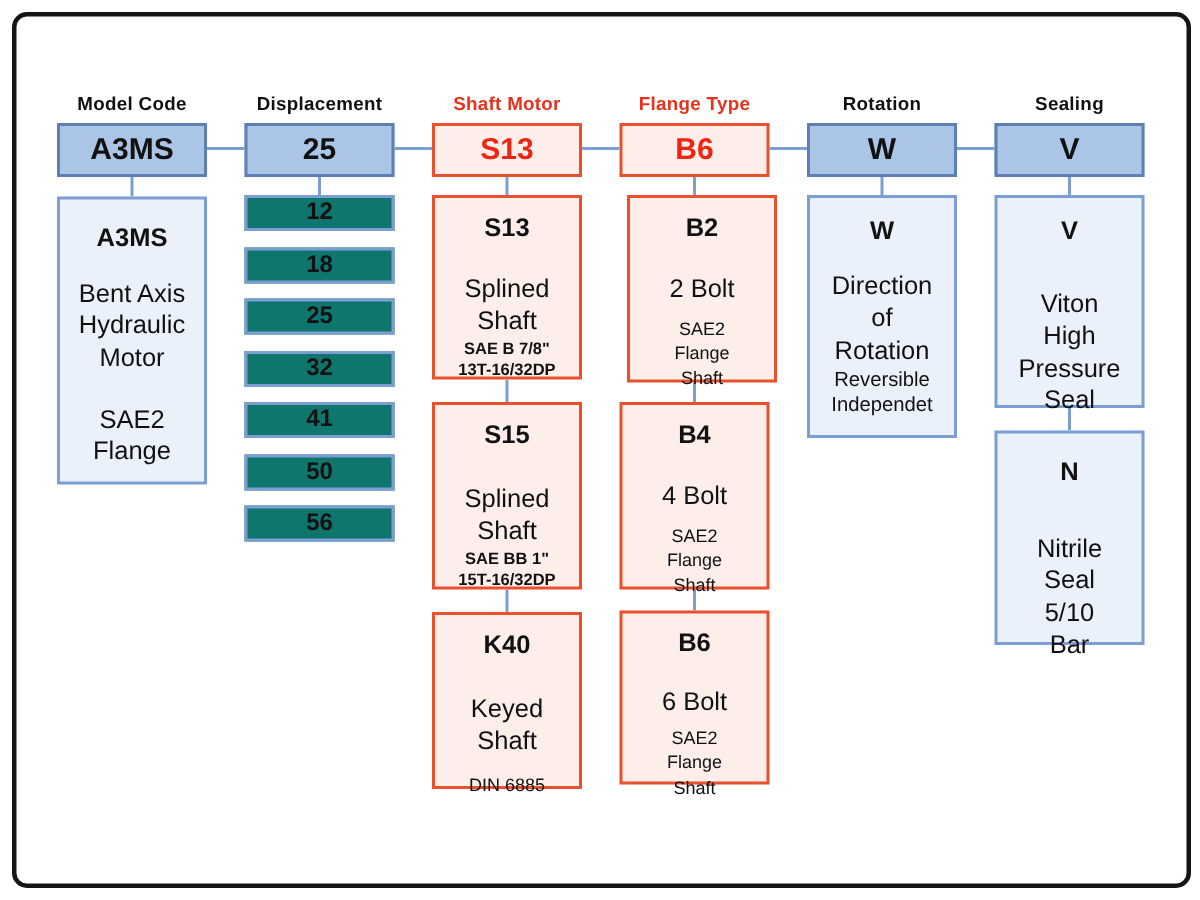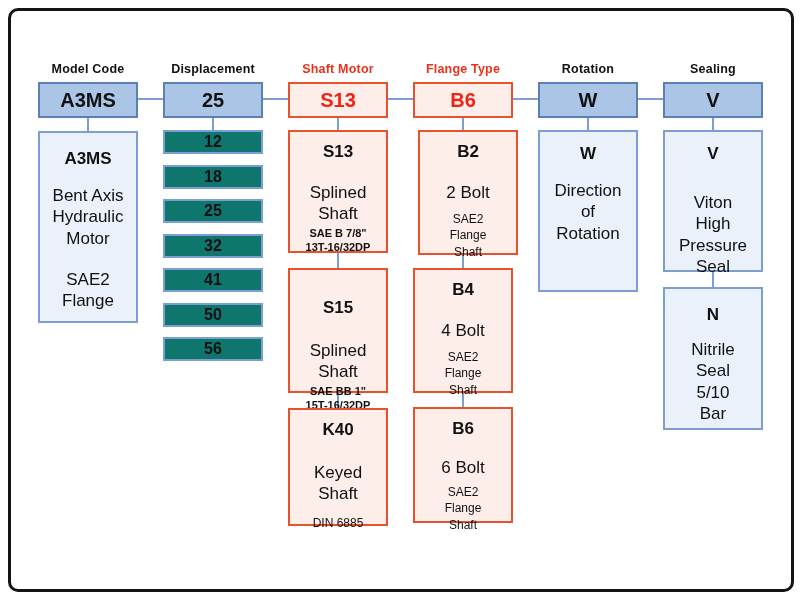--- a/index.html
+++ b/index.html
@@ -104,21 +104,21 @@
     <div class="opt">56</div>
   </div>
 
   <div class="box red-box" style="left:288px;top:130px;height:123px;padding-top:10px">
     <div class="t-title">S13</div>
     <div class="t-body" style="margin-top:20px">Splined
 Shaft</div>
     <div class="t-spec" style="margin-top:1px">SAE B 7/8"
 13T-16/32DP</div>
   </div>
-  <div class="box red-box" style="left:288px;top:268px;height:125px;padding-top:28px">
+  <div class="box red-box" style="left:288px;top:268px;height:125px;padding-top:10px">
     <div class="t-title">S15</div>
     <div class="t-body" style="margin-top:22px">Splined
 Shaft</div>
     <div class="t-spec" style="margin-top:1px">SAE BB 1"
 15T-16/32DP</div>
   </div>
   <div class="box red-box" style="left:288px;top:408px;height:118px;padding-top:10px">
     <div class="t-title">K40</div>
     <div class="t-body" style="margin-top:22px">Keyed
 Shaft</div>
@@ -145,29 +145,31 @@
     <div class="t-spec-reg" style="margin-top:6px">SAE2
 Flange
 Shaft</div>
   </div>
 
   <div class="box blue-box" style="left:538px;top:130px;height:162px;padding-top:12px">
     <div class="t-title">W</div>
     <div class="t-body" style="margin-top:16px">Direction
 of
 Rotation</div>
+    <div class="t-spec-mid">Reversible
+Independet</div>
   </div>
 
   <div class="box blue-box" style="left:663px;top:130px;height:142px;padding-top:12px">
     <div class="t-title">V</div>
     <div class="t-body" style="margin-top:28px">Viton
 High
 Pressure
 Seal</div>
   </div>
   <div class="box blue-box" style="left:663px;top:287px;height:143px;padding-top:16px">
     <div class="t-title">N</div>
-    <div class="t-body" style="margin-top:14px">Nitrile
+    <div class="t-body" style="margin-top:30px">Nitrile
 Seal
 5/10
 Bar</div>
   </div>
 </div>
 
 </body></html>

